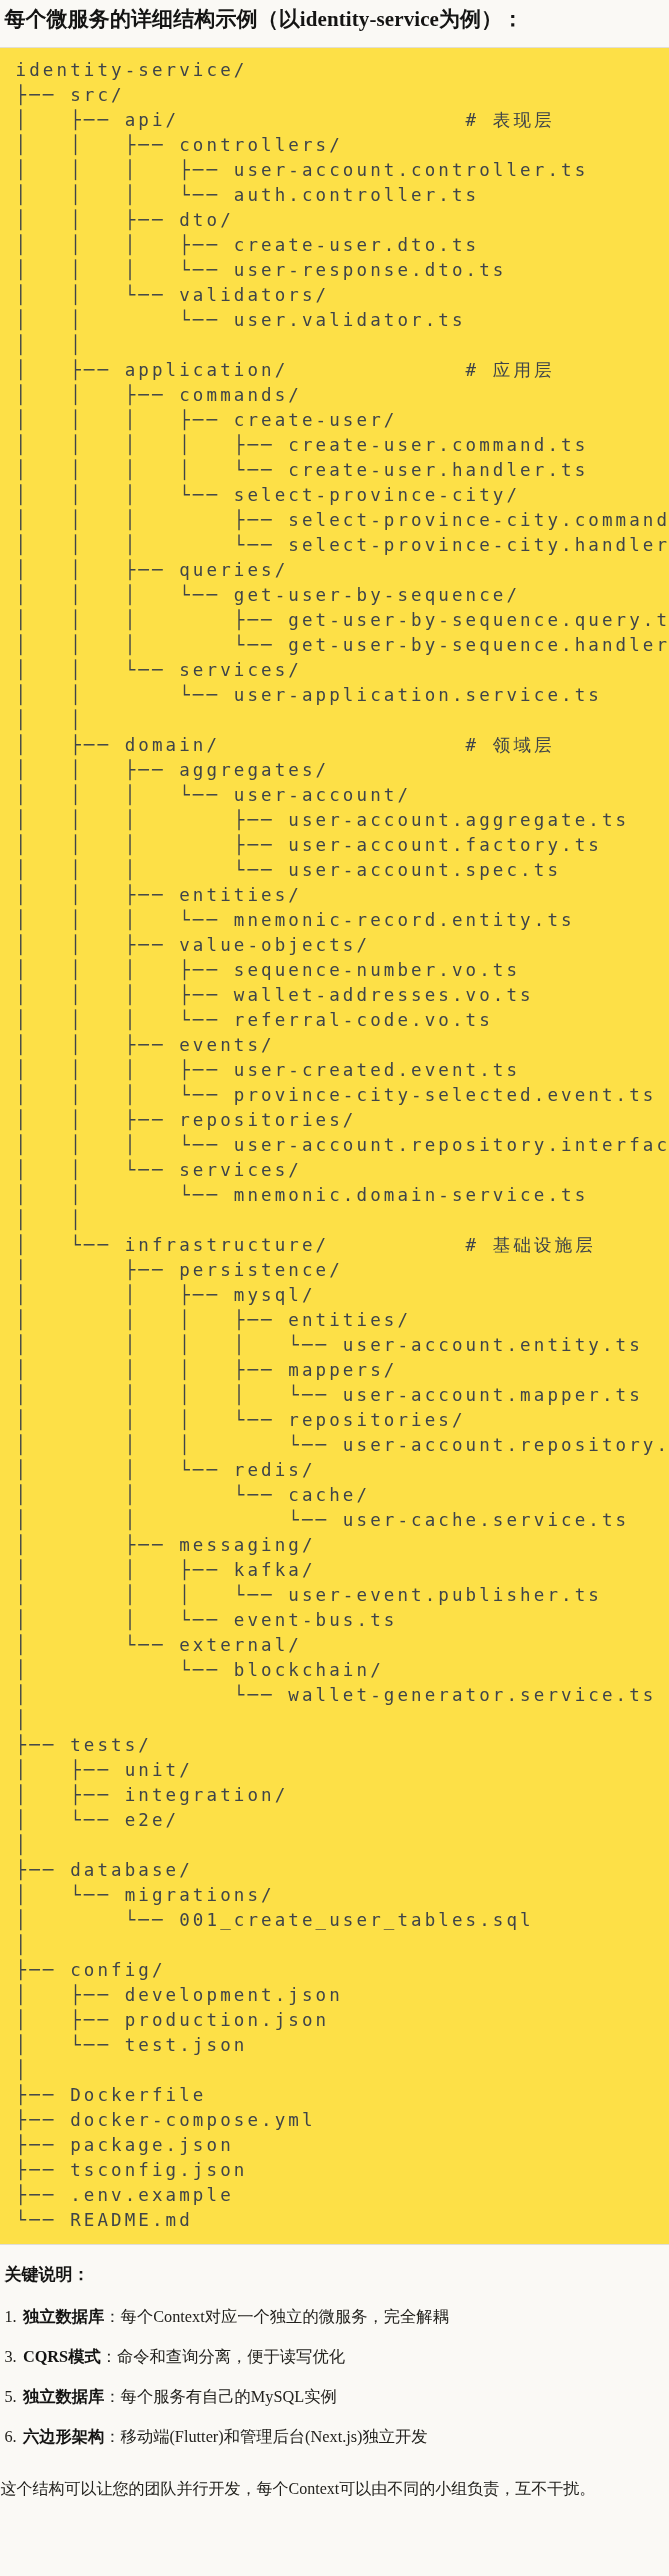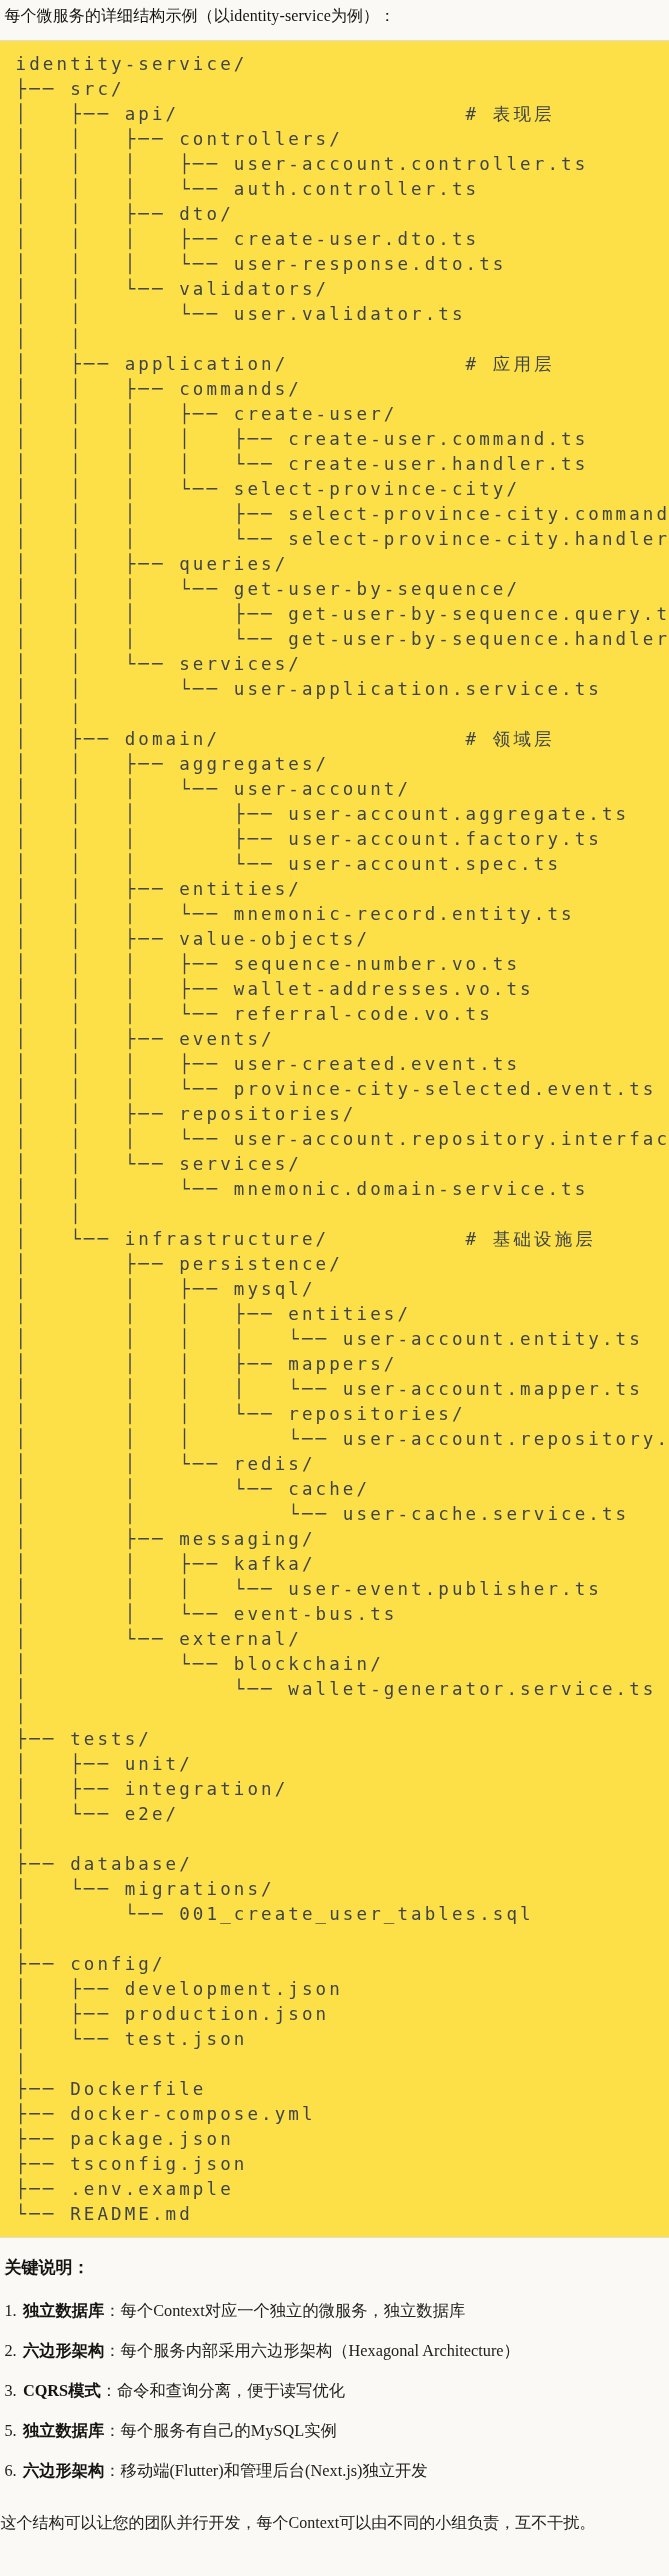--- a/index.html
+++ b/index.html
@@ -8,22 +8,22 @@
     background: #faf9f5;
     width: 669px;
   }
   body {
     min-height: 2576px;
     font-family: "Liberation Serif", serif;
     color: #22211d;
     box-sizing: border-box;
   }
   .page-title {
-    font-size: 16px;
-    font-weight: 400;
+    font-size: 21px;
+    font-weight: 700;
     color: #141413;
     line-height: 1.3;
     margin: 0;
     padding: 6.3px 5px 0 4.4px;
     letter-spacing: 0.1px;
   }
   .code-block {
     margin-top: 13px;
     background: #fde047;
     border-top: 0.6px solid #e0ded8;
@@ -163,26 +163,23 @@
 ├── package.json
 ├── tsconfig.json
 ├── .env.example
 └── README.md</pre>
 </div>
 
 <div class="notes">
   <h4 class="notes-title">关键说明：</h4>
 
   <div class="note-item">
-    <span class="note-num">1.</span><span class="note-label">独立数据库</span><span class="note-colon">：</span><span class="note-text">每个Context对应一个独立的微服务，独立数据库</span>
+    <span class="note-num">1.</span><span class="note-label">独立数据库</span><span class="note-colon">：</span><span class="note-text">每个Context对应一个独立的微服务，完全解耦</span>
   </div>
 
-  <div class="note-item">
-    <span class="note-num">2.</span><span class="note-label">六边形架构</span><span class="note-colon">：</span><span class="note-text">每个服务内部采用六边形架构（Hexagonal Architecture）</span>
-  </div>
 
   <div class="note-item">
     <span class="note-num">3.</span><span class="note-label">CQRS模式</span><span class="note-colon">：</span><span class="note-text">命令和查询分离，便于读写优化</span>
   </div>
 
 
   <div class="note-item">
     <span class="note-num">5.</span><span class="note-label">独立数据库</span><span class="note-colon">：</span><span class="note-text">每个服务有自己的MySQL实例</span>
   </div>
 

